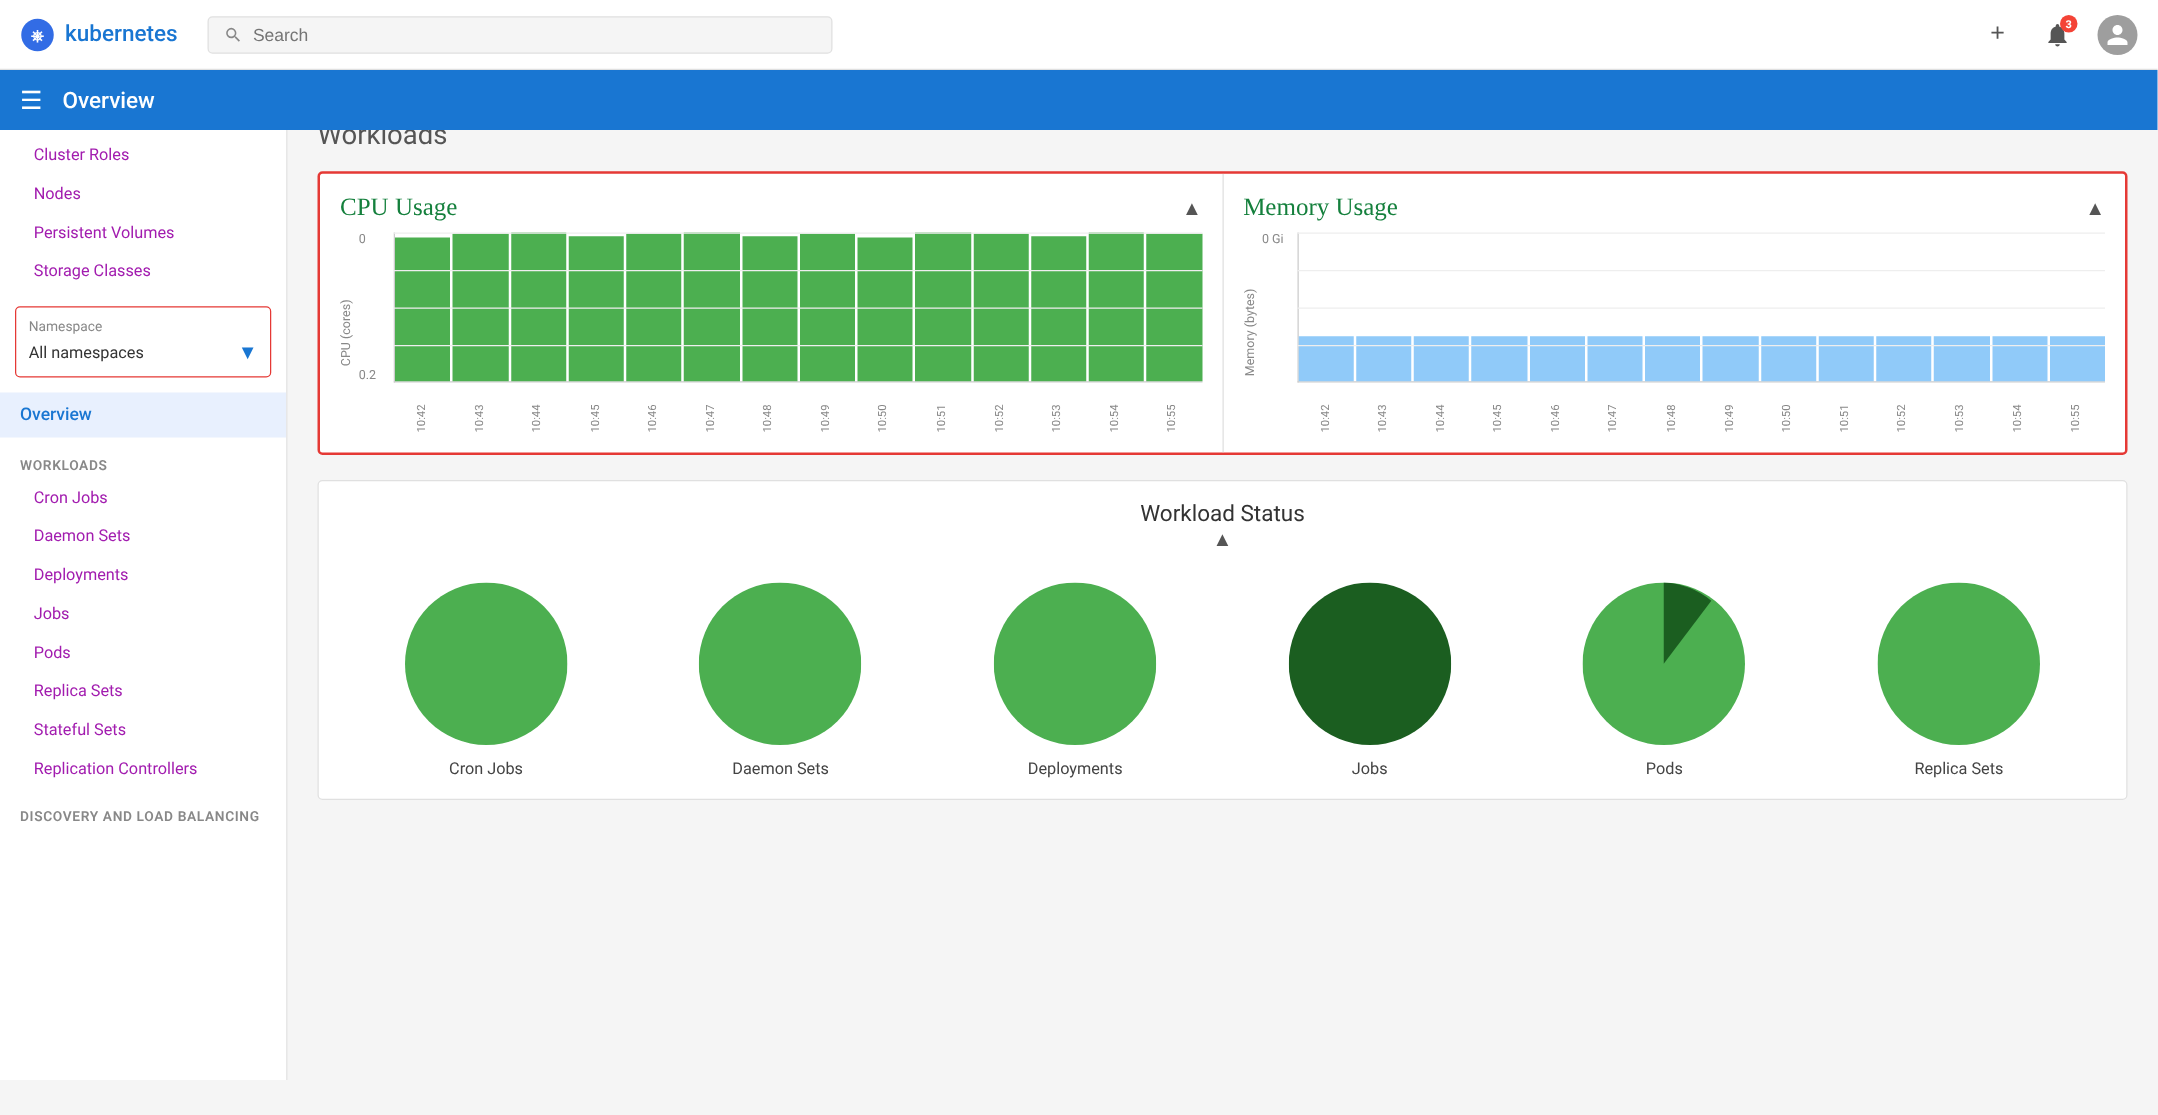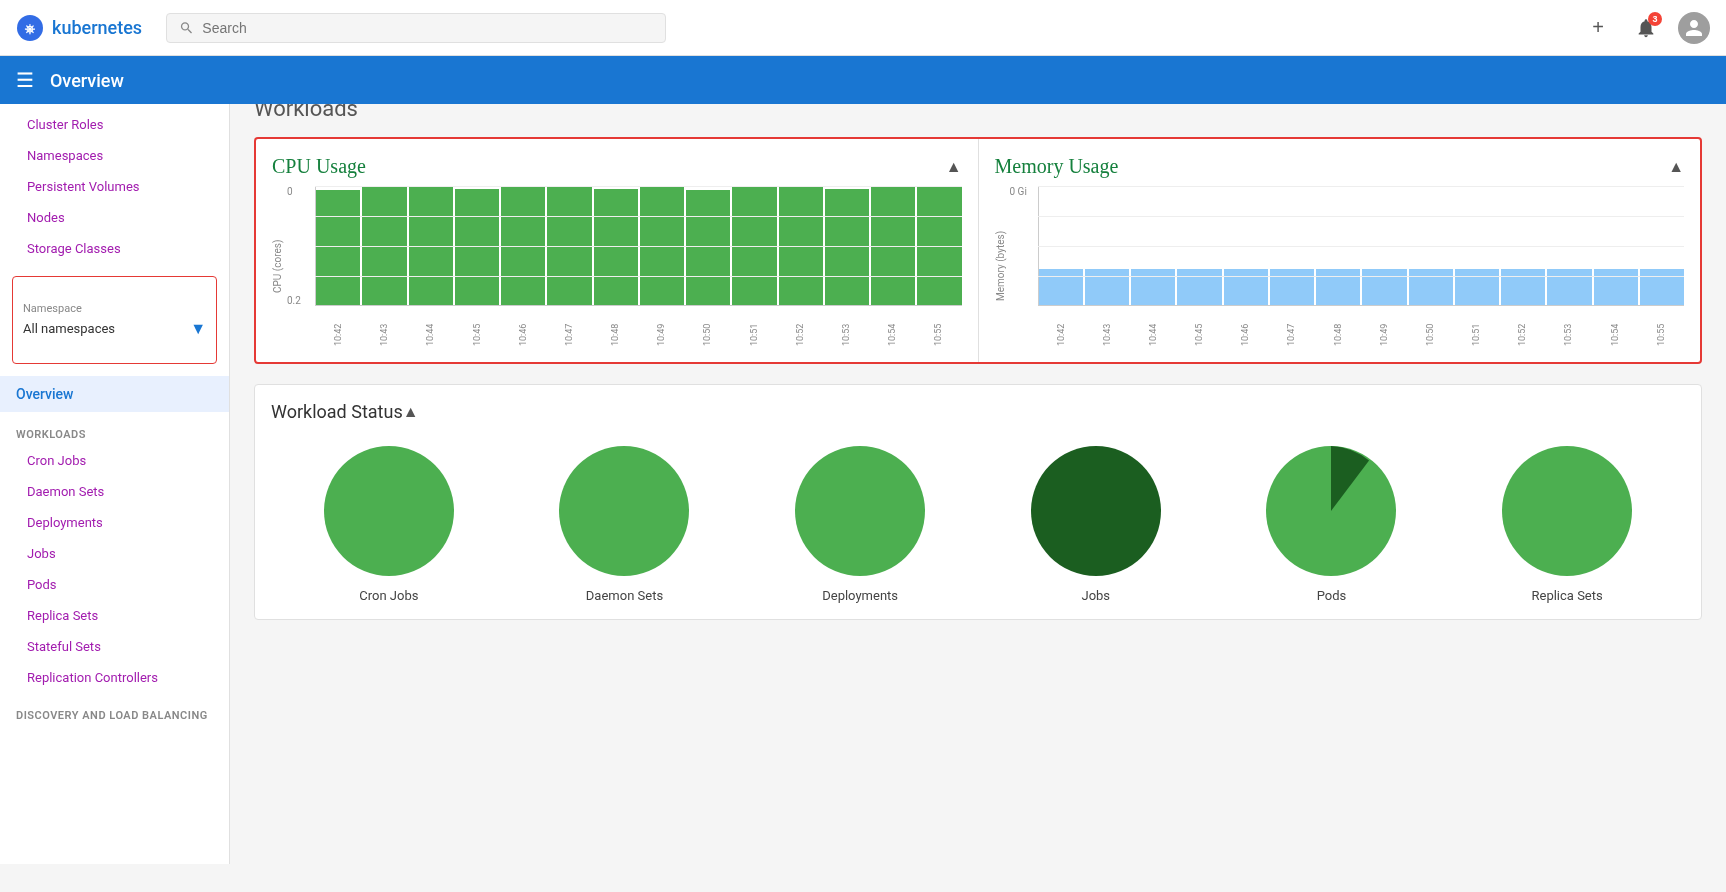--- a/index.html
+++ b/index.html
@@ -62,21 +62,21 @@
       font-size: 11px; font-weight: 600; color: #888; text-transform: uppercase;
       padding: 16px 16px 4px 16px; letter-spacing: 0.5px;
     }
     .sidebar-item {
       padding: 8px 16px 8px 24px; cursor: pointer; color: #a21caf; font-size: 13px;
       border-left: 3px solid transparent;
     }
 
     
     .namespace-box {
-      margin: 12px 12px; border: 1px solid #e53935; border-radius: 4px; padding: 25px 10px;
+      margin: 12px 12px; border: 1px solid #e53935; border-radius: 4px; padding: 9px 10px;
     }
     .namespace-label { font-size: 11px; color: #888; margin-bottom: 4px; }
     .namespace-select {
       display: flex; align-items: center; justify-content: space-between;
       cursor: pointer; color: #333; font-size: 13px;
     }
     .namespace-select .arrow { color: #1976d2; font-size: 16px; }
 
     
     .overview-link {
@@ -136,21 +136,21 @@
     .chart-grid { position: absolute; top: 0; left: 0; right: 0; bottom: 0; }
     .chart-grid-line {
       position: absolute; left: 0; right: 0; border-top: 1px solid #eee;
     }
 
     
     .workload-status {
       background: white; border: 1px solid #e0e0e0; border-radius: 4px; padding: 16px;
     }
     .workload-status-header {
-      display: flex; justify-content: flex-start; align-items: center; margin-bottom: 24px;
+      display: flex; justify-content: flex-end; align-items: center; margin-bottom: 24px; flex-direction: column;
     }
     .workload-status-title { font-size: 18px; color: #333; font-weight: 400; }
     .pie-charts-row { display: flex; gap: 0; justify-content: space-around; align-items: flex-end; }
     .pie-item { display: flex; flex-direction: column; align-items: center; gap: 12px; }
     .pie-label { font-size: 13px; color: #444; }
 
     
     .pie-svg { width: 130px; height: 130px; }
   </style>
 </head>
@@ -192,23 +192,22 @@
 <div class="section-header">
   <span class="section-header-menu">☰</span>
   <span class="section-header-title">Overview</span>
 </div>
 
 <div class="layout">
 
   <div class="sidebar">
     <div class="sidebar-section-label">Cluster</div>
     <div class="sidebar-item">Cluster Roles</div>
-    <div class="sidebar-item">Namespaces</div>
+    <div class="sidebar-item">Nodes</div>
     <div class="sidebar-item">Persistent Volumes</div>
-    <div class="sidebar-item">Nodes</div>
     <div class="sidebar-item">Storage Classes</div>
 
     <div class="namespace-box">
       <div class="namespace-label">Namespace</div>
       <div class="namespace-select">
         <span>All namespaces</span>
         <span class="arrow">▼</span>
       </div>
     </div>
 

